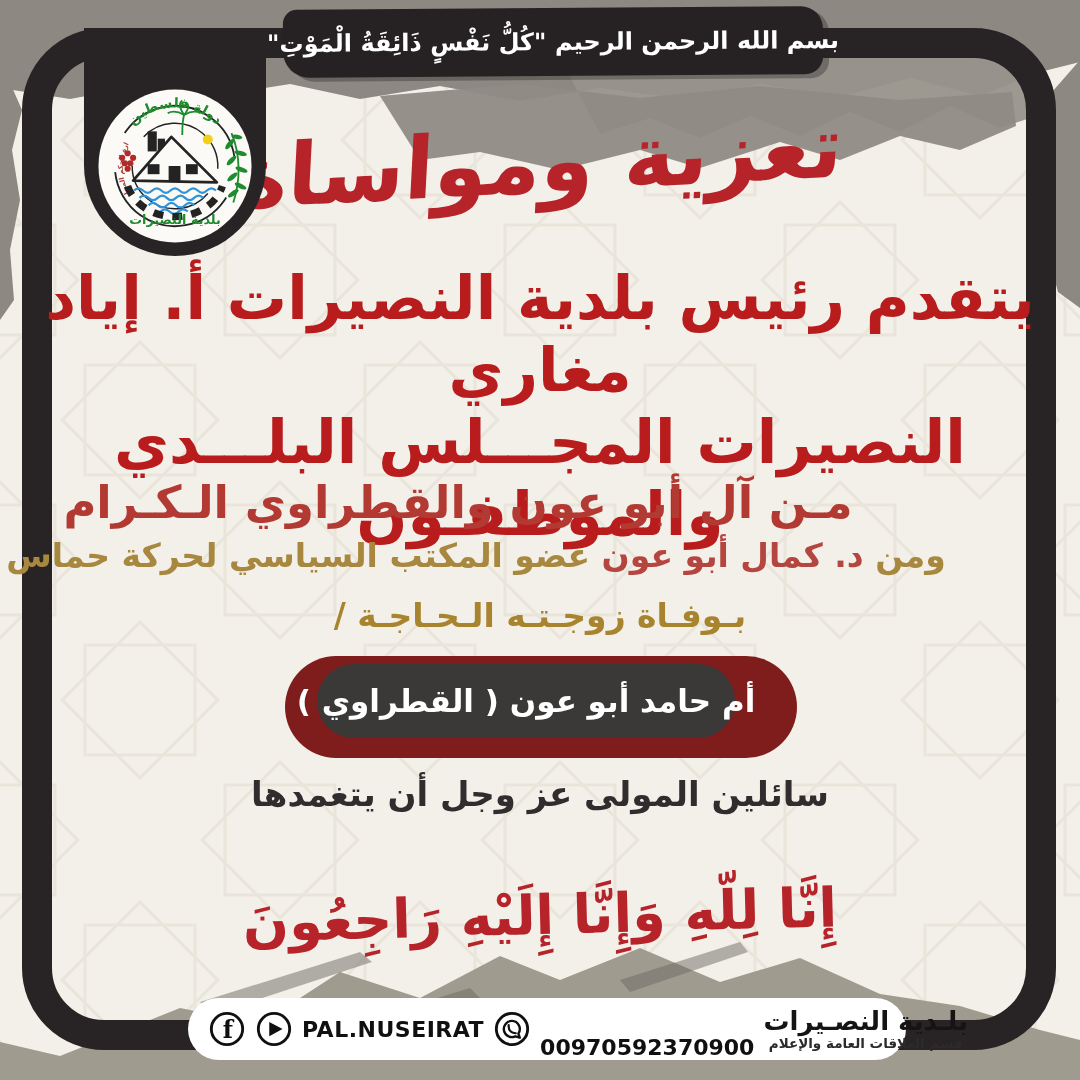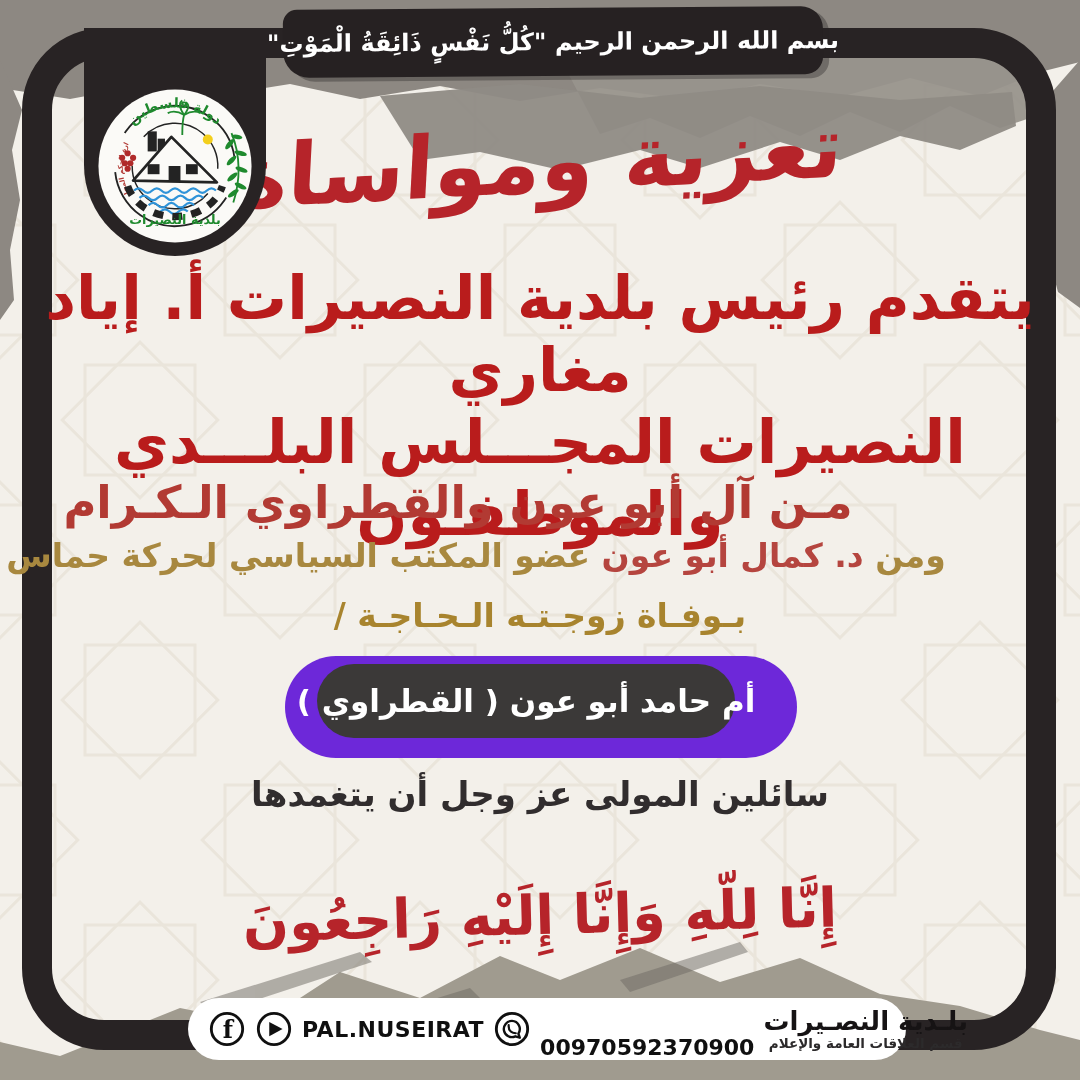--- a/index.html
+++ b/index.html
@@ -28,21 +28,21 @@
          color:#b91c1c;font-size:60px;font-weight:bold;line-height:72px;}
   .family{position:absolute;left:0;top:476px;width:916px;text-align:center;direction:rtl;
           color:#b23a33;font-size:45px;font-weight:bold;}
   .kamal{position:absolute;left:0;top:536px;width:952px;text-align:center;direction:rtl;
          font-size:33px;font-weight:bold;}
   .gold{color:#a8883f;} .red-name{color:#b5453f;}
   .death{position:absolute;left:0;top:596px;width:1080px;text-align:center;direction:rtl;
          color:#a8842e;font-size:33px;font-weight:bold;letter-spacing:1px;}
 
   .name-pill{position:absolute;left:285px;top:656px;width:512px;height:102px;
-             background:#6d28d9;border-radius:52px;z-index:3;}
+             background:#7f1d1d;border-radius:52px;z-index:3;}
   .name-pill-inner{position:absolute;left:32px;top:8px;width:418px;height:74px;background:#3b3938;
                    border-radius:38px;display:flex;align-items:center;justify-content:center;}
   .name-pill-text{color:#ffffff;font-size:31px;font-weight:bold;direction:rtl;white-space:nowrap;}
 
   .prayer{position:absolute;left:0;top:766px;width:1080px;text-align:center;direction:rtl;
           color:#312d2e;font-size:34px;font-weight:bold;line-height:57px;}
   .istirjaa{position:absolute;left:0;top:884px;width:1080px;text-align:center;direction:rtl;
             color:#b6242a;font-size:54px;font-weight:bold;transform:rotate(-1.5deg);}
 
   .footer-bar{position:absolute;left:188px;top:998px;width:718px;height:62px;background:#ffffff;

